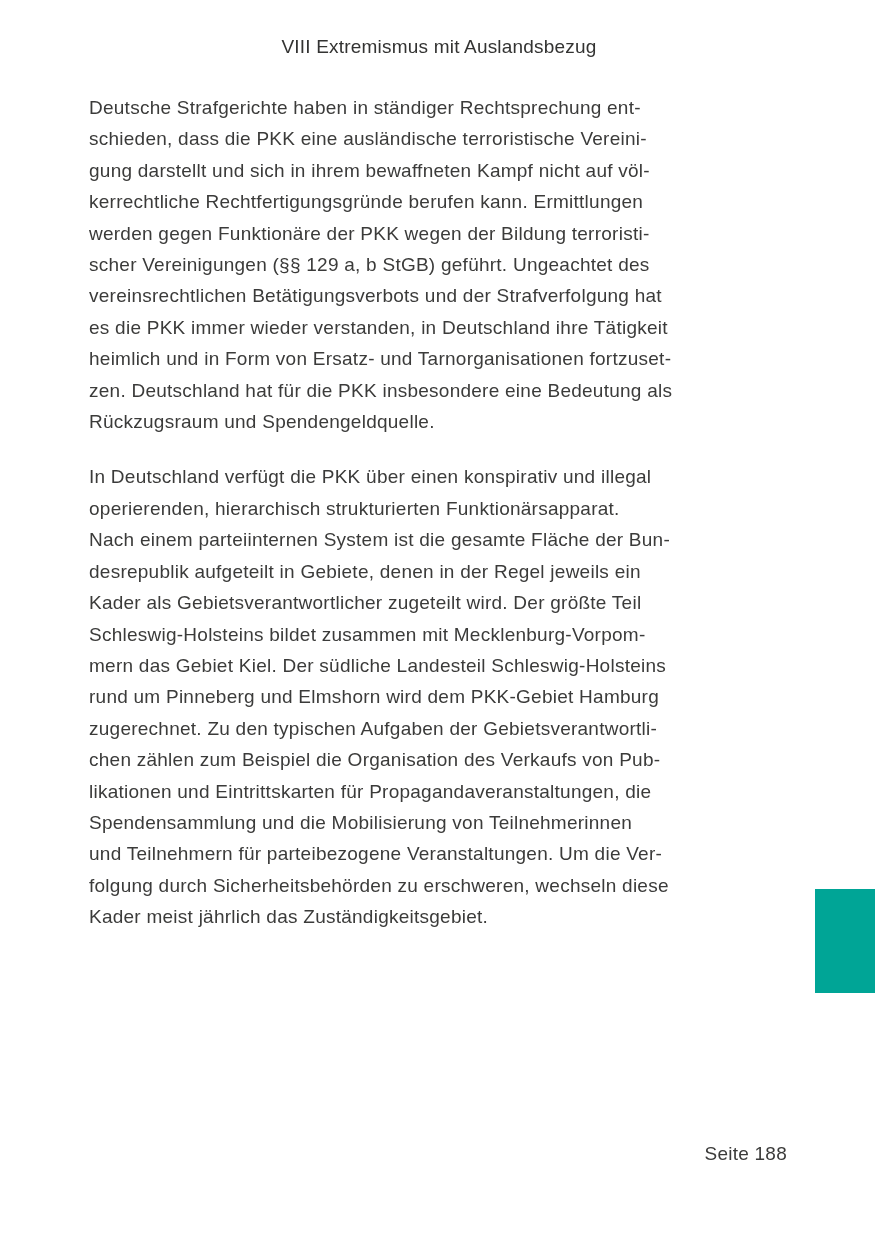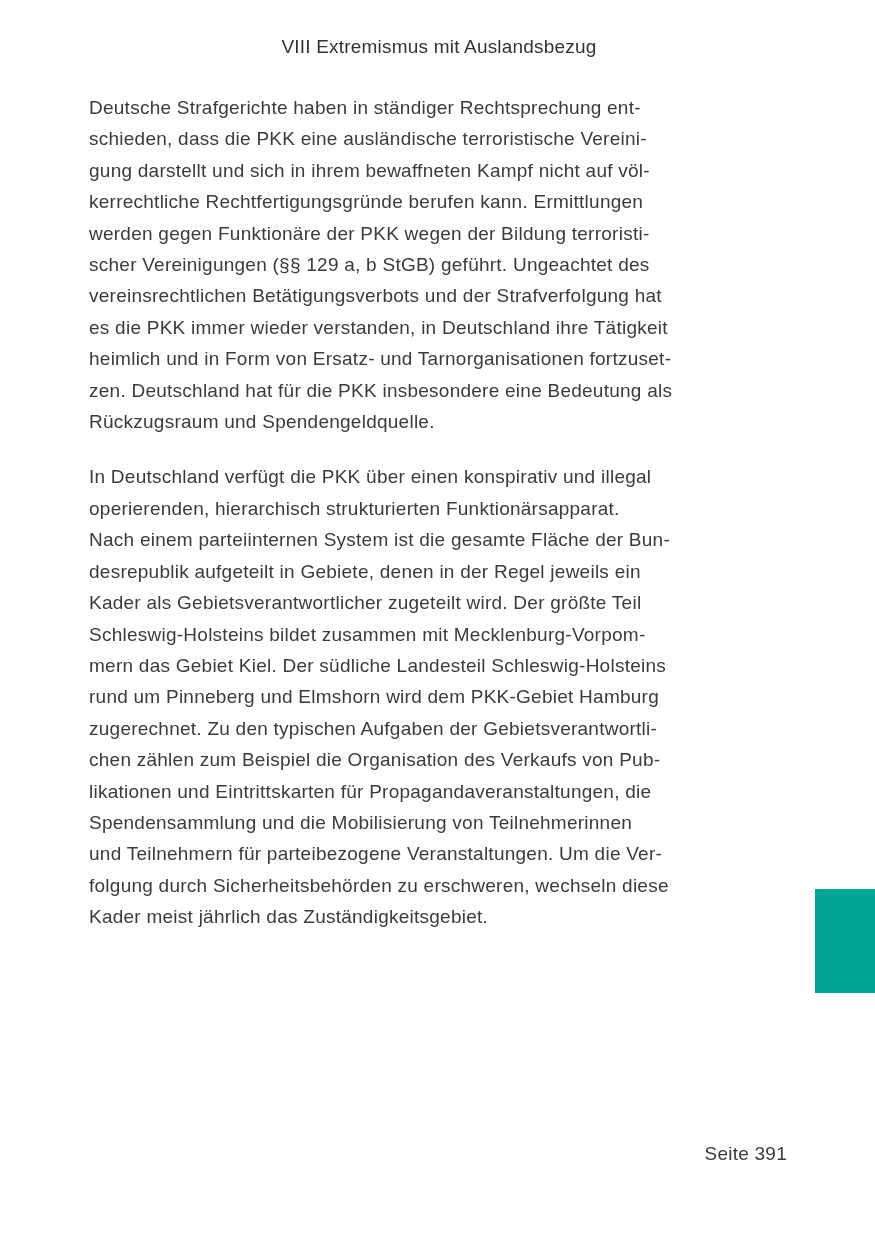--- a/index.html
+++ b/index.html
@@ -87,15 +87,15 @@
 chen zählen zum Beispiel die Organisation des Verkaufs von Pub-
 likationen und Eintrittskarten für Propagandaveranstaltungen, die
 Spendensammlung und die Mobilisierung von Teilnehmerinnen
 und Teilnehmern für parteibezogene Veranstaltungen. Um die Ver-
 folgung durch Sicherheitsbehörden zu erschweren, wechseln diese
 Kader meist jährlich das Zuständigkeitsgebiet.</p>
   </div>
 
   <div class="tab-marker"></div>
 
-  <div class="page-number">Seite 391</div>
+  <div class="page-number">Seite 188</div>
 
 </div>
 
 </body></html>

